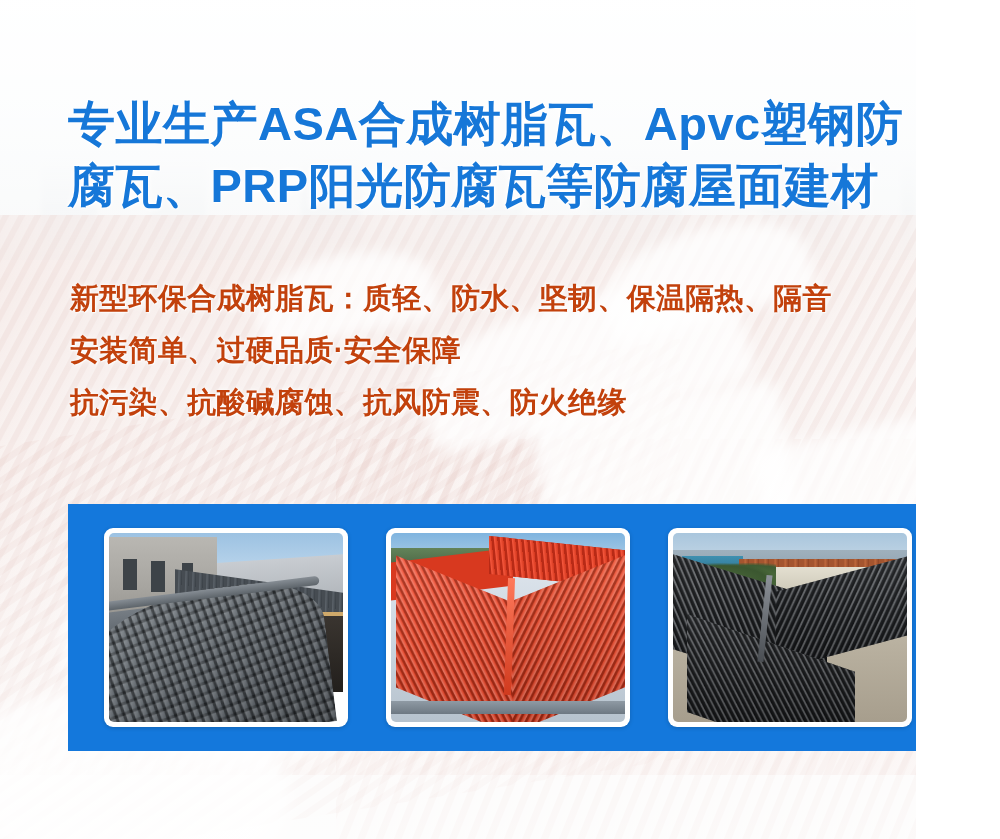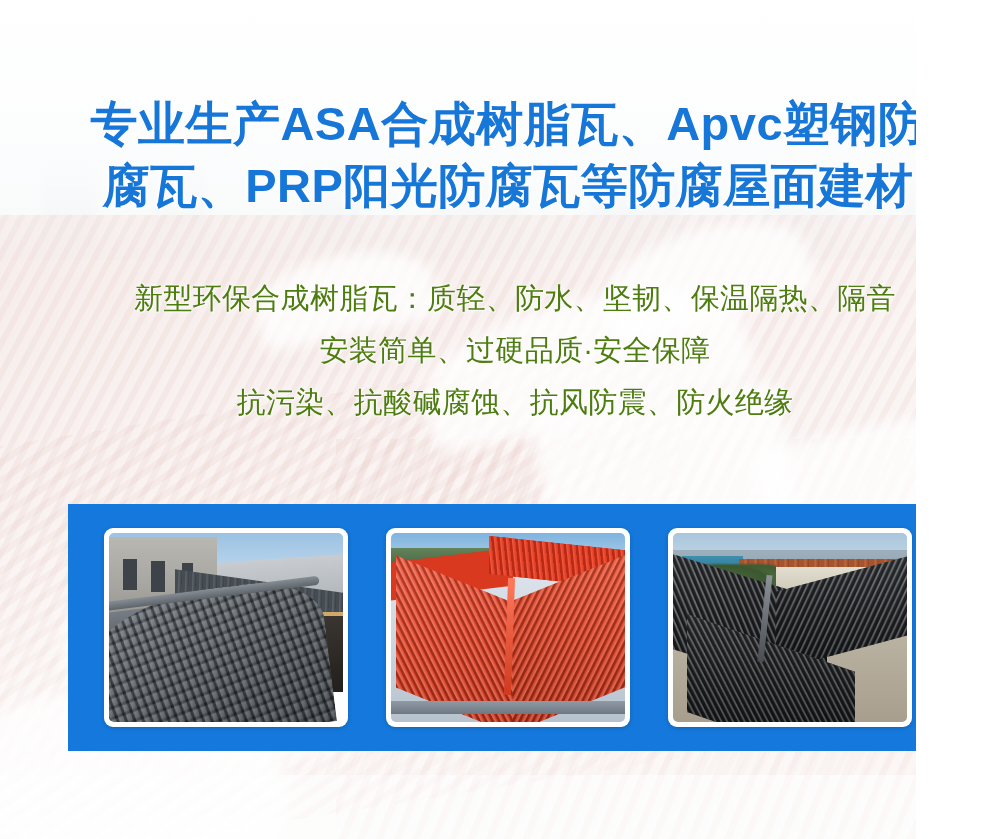--- a/index.html
+++ b/index.html
@@ -10,21 +10,20 @@
   body {
     font-family: "Liberation Sans", "DejaVu Sans", sans-serif;
   }
 
   .banner {
     position: relative;
     width: 916px;
     height: 839px;
     overflow: hidden;
     background: #f7f5f4;
-    text-align: center;
   }
 
   
   .bg-layer {
     position: absolute;
     inset: 0;
     overflow: hidden;
   }
 
   
@@ -181,22 +180,22 @@
 
   .subhead {
     position: absolute;
     left: 70px;
     top: 272px;
     width: 890px;
   }
   .subhead-line {
     font-size: 29px;
     line-height: 52px;
-    font-weight: normal;
-    color: #4d7c0f;
+    font-weight: bold;
+    color: #c2410c;
     letter-spacing: .3px;
     white-space: nowrap;
     text-shadow:
       0 0 3px rgba(255,255,255,.95),
       0 0 7px rgba(255,255,255,.85),
       1px 1px 0 rgba(255,255,255,.75);
   }
 
   
   .gallery {

